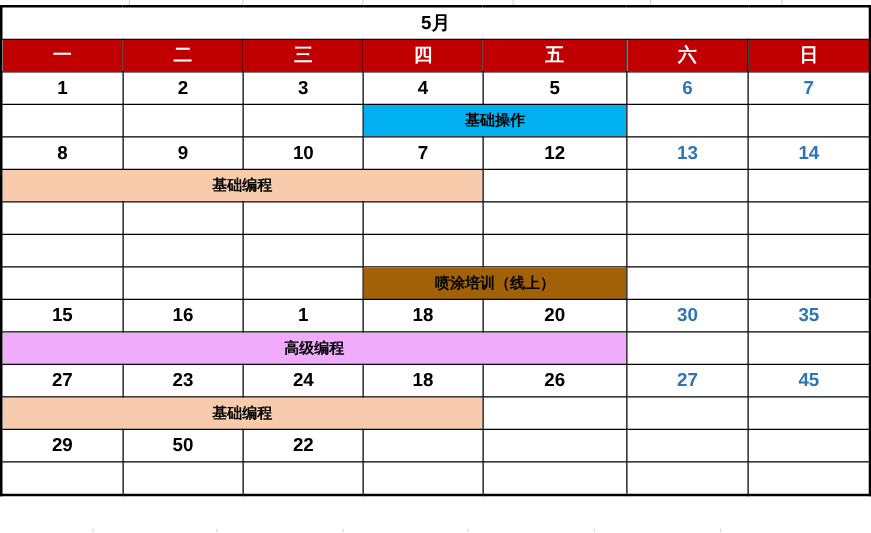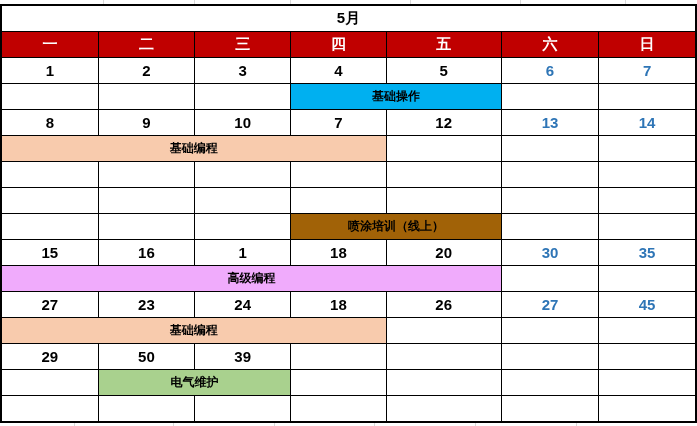--- a/index.html
+++ b/index.html
@@ -153,33 +153,25 @@
         </tr>
         <tr>
           <td class="event" colspan="4" style="background: rgb(248, 203, 173);">基础编程</td>
           <td></td>
           <td></td>
           <td></td>
         </tr>
         <tr>
           <td class="date">29</td>
           <td class="date">50</td>
-          <td class="date">39</td>
+          <td class="date">22</td>
           <td class="date"></td>
           <td class="date"></td>
           <td class="date wknd"></td>
           <td class="date wknd"></td>
-        </tr>
-        <tr>
-          <td></td>
-          <td class="event" colspan="2" style="background: rgb(169, 209, 142);">电气维护</td>
-          <td></td>
-          <td></td>
-          <td></td>
-          <td></td>
         </tr>
         <tr>
           <td></td>
           <td></td>
           <td></td>
           <td></td>
           <td></td>
           <td></td>
           <td></td>
         </tr>

